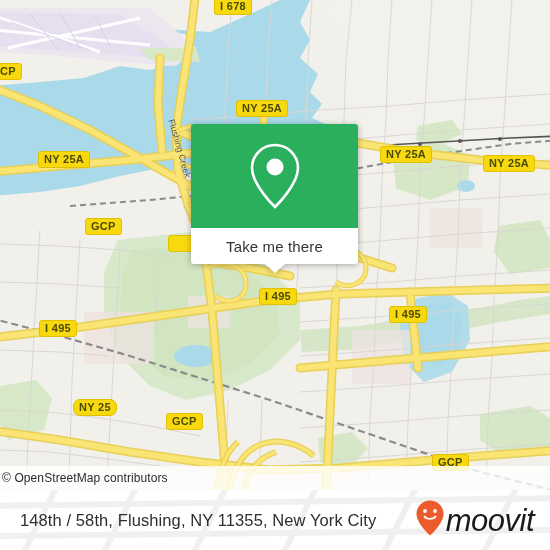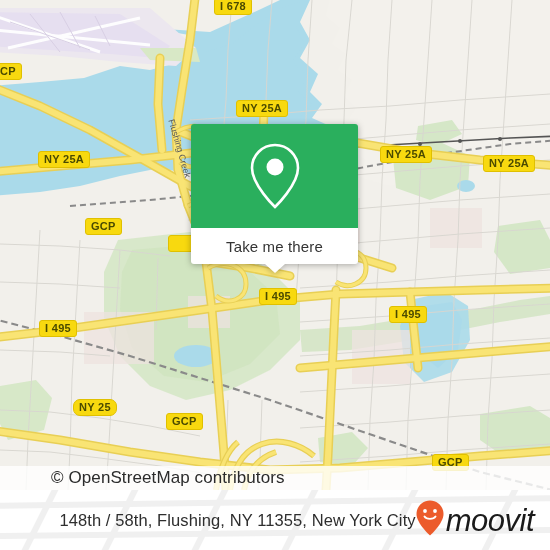--- a/index.html
+++ b/index.html
@@ -32,26 +32,25 @@
     position: absolute;
     left: 0;
     top: 466px;
     width: 550px;
     height: 24px;
     background: rgba(255,255,255,0.80);
     display: flex;
     align-items: center;
   }
   .attrib-text {
-    font-size: 17px;
+    font-size: 12px;
     color: #2b2b2b;
-    padding-left: 18px;
+    padding-left: 2px;
     letter-spacing: 0.1px;
     white-space: nowrap;
-    margin-left: 33px;
   }
 
   
   .popup {
     position: absolute;
     left: 191px;
     top: 124px;
     width: 167px;
     filter: drop-shadow(0 1px 3px rgba(0,0,0,0.30));
     text-align: right;
@@ -103,21 +102,21 @@
     position: absolute;
     left: 0; top: 0;
     width: 550px; height: 60px;
     opacity: 1;
   }
   .footer-inner {
     position: relative;
     height: 60px;
     display: flex;
     align-items: center;
-    justify-content: flex-end;
+    justify-content: space-between;
     padding: 0 16px 0 20px;
     box-sizing: border-box;
   }
   .footer-address {
     font-size: 16.5px;
     color: #2e2e2e;
     letter-spacing: 0.1px;
     white-space: nowrap;
   }
   .brand {

